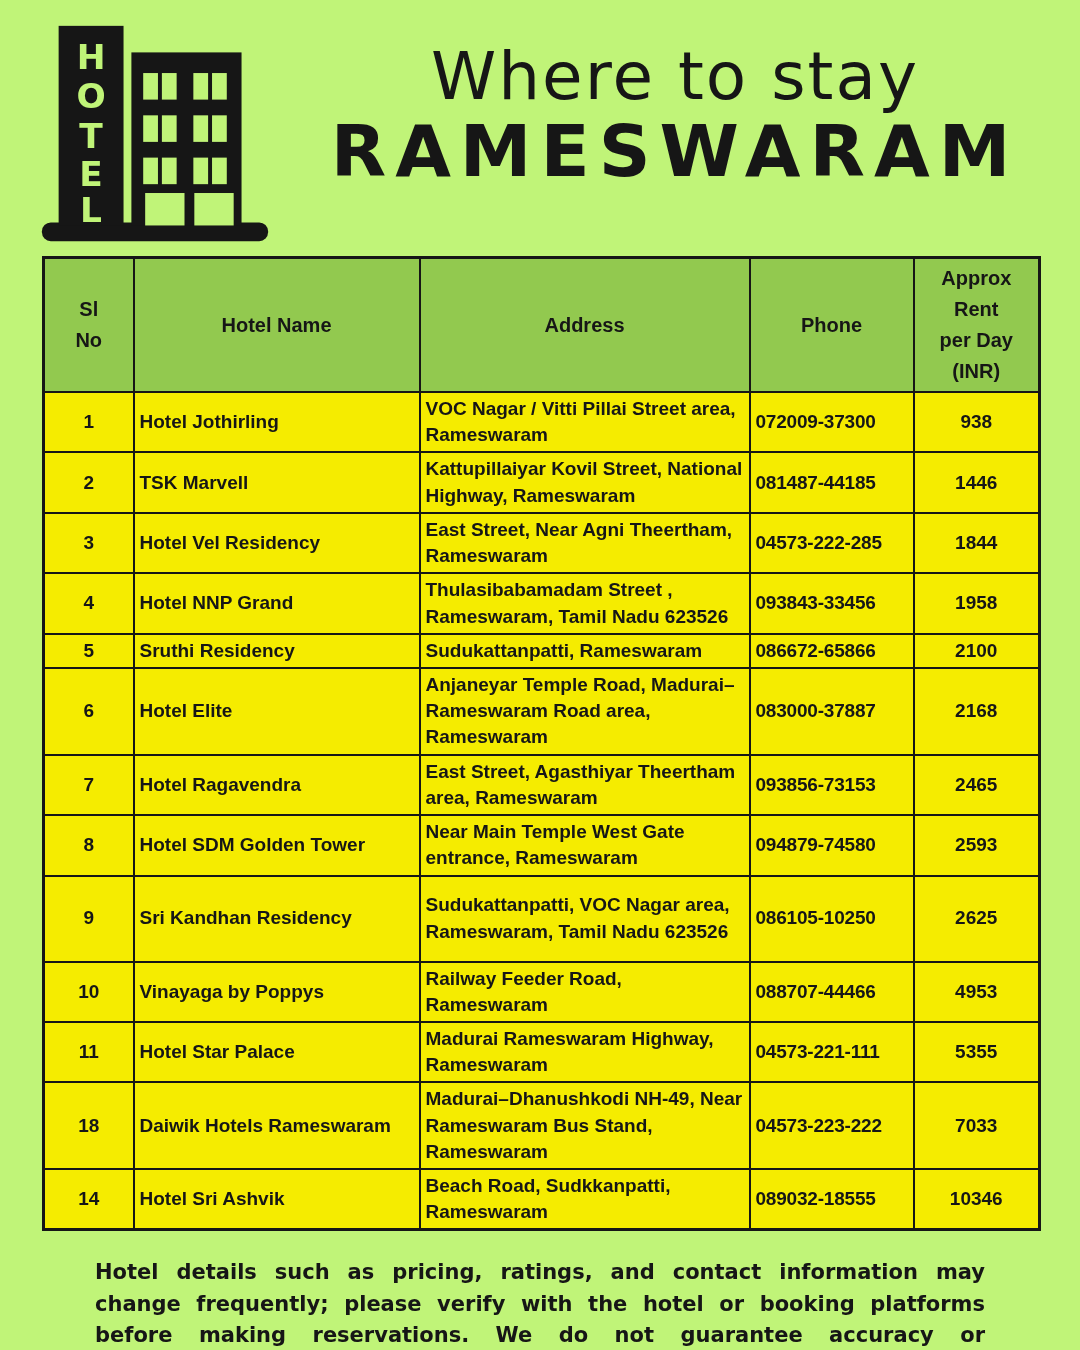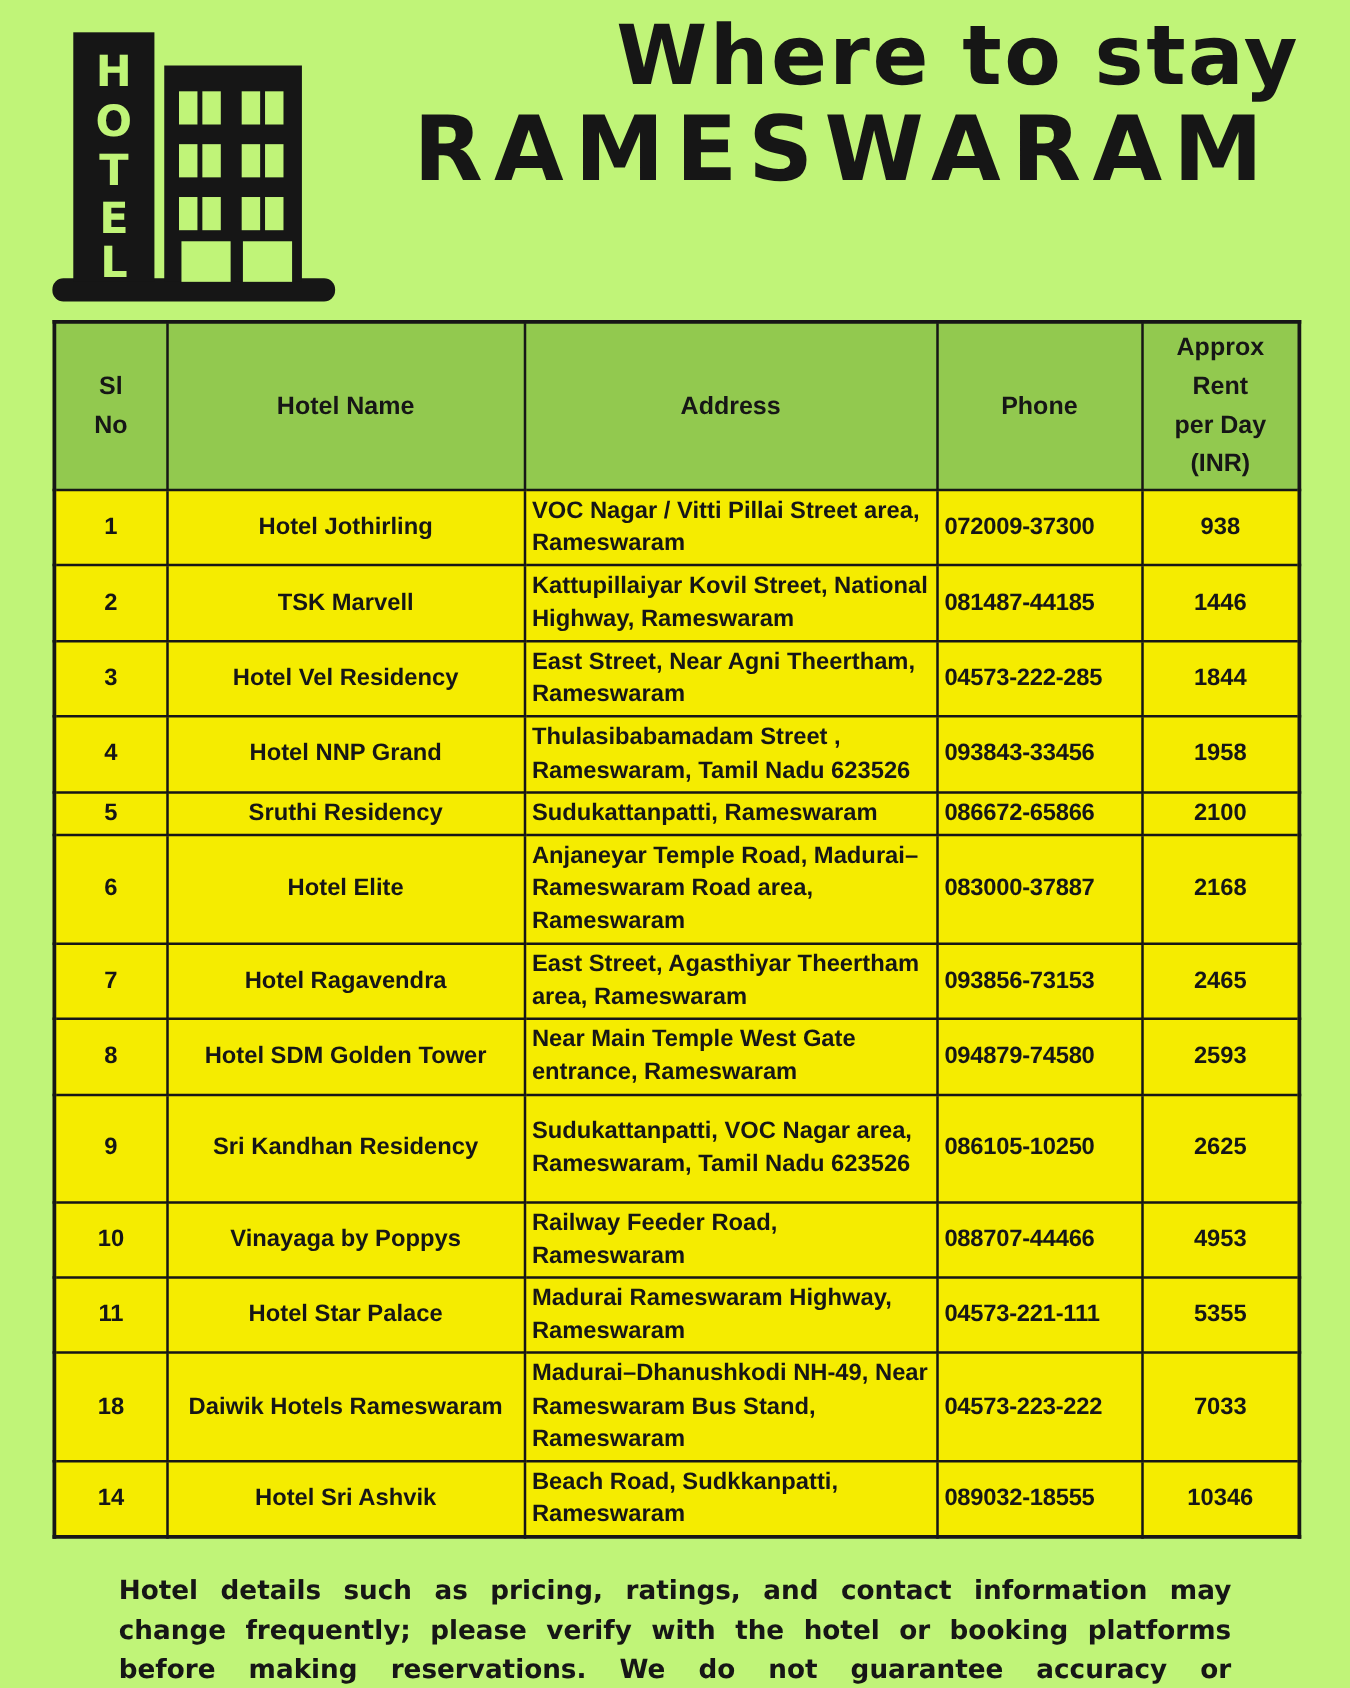--- a/index.html
+++ b/index.html
@@ -22,25 +22,24 @@
   .hero{display:flex;align-items:flex-start;height:250px;}
   .icon-wrap{flex:0 0 310px;display:flex;justify-content:center;padding-top:24px;}
   .titles{
     flex:1;
     text-align:center;
     font-family:"DejaVu Sans",sans-serif;
     padding-right:40px;
   }
   .title-line1{
     font-size:66px;
-    font-weight:700;
+    font-weight:400;
     letter-spacing:2px;
-    margin-top:12px;
+    margin-top:44px;
     line-height:1.0;
-    text-align:right;
   }
   .title-line2{
     font-size:72px;
     font-weight:800;
     letter-spacing:9px;
     line-height:1.05;
     margin-top:4px;
     white-space:nowrap;
   }
 
@@ -71,21 +70,21 @@
   table.hotels td{
     background:var(--row-yellow);
     border:2.5px solid var(--ink);
     font-size:19px;
     font-weight:bold;
     vertical-align:middle;
     padding:3px 5px;
     line-height:1.38;
   }
   td.cell-sl{text-align:center;}
-  td.cell-name{padding-left:9px;text-align:center;}
+  td.cell-name{padding-left:9px;}
   td.cell-addr{padding-left:6px;}
   td.cell-phone{padding-left:7px;font-size:20px;letter-spacing:-0.2px;}
   td.cell-rent{text-align:center;font-size:20px;}
 
   
   .disclaimer{
     margin:26px 95px 0 95px;
     font-family:"DejaVu Sans",sans-serif;
     font-size:21px;
     font-weight:600;

